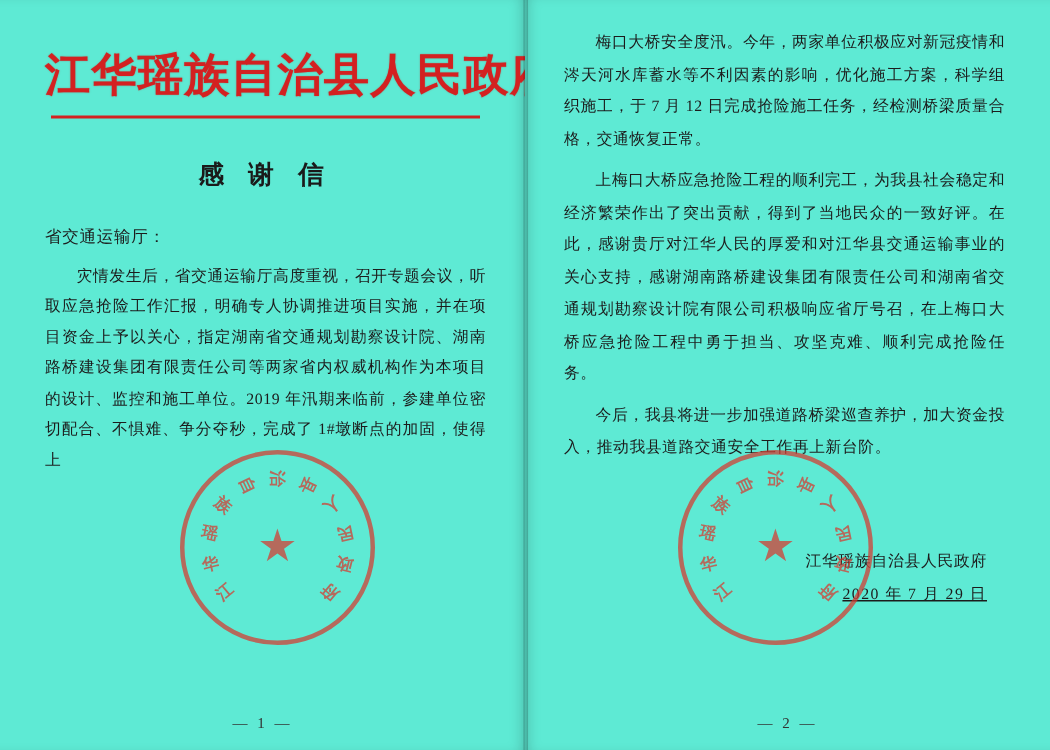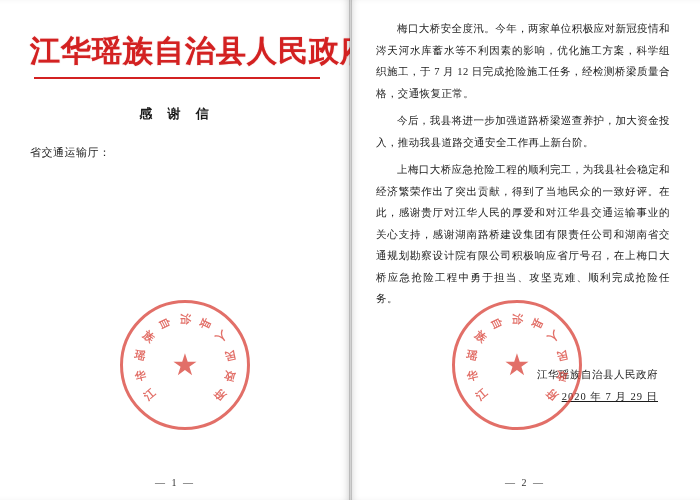--- a/index.html
+++ b/index.html
@@ -15,21 +15,21 @@
   }
   .spread {
     position: relative;
     width: 700px;
     height: 500px;
     display: flex;
     background: #c0c0c0;
   }
   .page {
     position: relative;
-    background: #ffffff;
+    background: #5eead4;
     height: 500px;
     box-sizing: border-box;
     overflow: hidden;
   }
   .page-left {
     width: 350px;
     padding: 18px 26px 10px 30px;
     box-shadow: inset -6px 0 10px -6px rgba(0,0,0,0.28);
   }
   .page-right {
@@ -54,21 +54,21 @@
   }
   .rule {
     border: none;
     border-top: 2px solid #d32121;
     margin: 6px 4px 26px 4px;
   }
 
   .doc-title {
     text-align: center;
     font-family: "Liberation Serif", serif;
-    font-size: 13px;
+    font-size: 17px;
     font-weight: bold;
     letter-spacing: 6px;
     color: #1a1a1a;
     margin-bottom: 22px;
   }
 
   .salutation {
     font-family: "Liberation Serif", serif;
     font-size: 11px;
     color: #1c1c1c;
@@ -179,31 +179,32 @@
   <div class="page page-left">
 
     <div class="letterhead">江华瑶族自治县人民政府</div>
     <hr class="rule">
 
     <div class="doc-title">感 谢 信</div>
 
     <div class="salutation">省交通运输厅：</div>
 
 
+    <p class="para">灾情发生后，省交通运输厅高度重视，召开专题会议，听取应急抢险工作汇报，明确专人协调推进项目实施，并在项目资金上予以关心，指定湖南省交通规划勘察设计院、湖南路桥建设集团有限责任公司等两家省内权威机构作为本项目的设计、监控和施工单位。2019 年汛期来临前，参建单位密切配合、不惧难、争分夺秒，完成了 1#墩断点的加固，使得上</p>
 
     <div class="page-no">— 1 —</div>
   </div>
 
   <div class="page page-right">
 
     <p class="para">梅口大桥安全度汛。今年，两家单位积极应对新冠疫情和涔天河水库蓄水等不利因素的影响，优化施工方案，科学组织施工，于 7 月 12 日完成抢险施工任务，经检测桥梁质量合格，交通恢复正常。</p>
 
+    <p class="para">上梅口大桥应急抢险工程的顺利完工，为我县社会稳定和经济繁荣作出了突出贡献，得到了当地民众的一致好评。在此，感谢贵厅对江华人民的厚爱和对江华县交通运输事业的关心支持，感谢湖南路桥建设集团有限责任公司和湖南省交通规划勘察设计院有限公司积极响应省厅号召，在上梅口大桥应急抢险工程中勇于担当、攻坚克难、顺利完成抢险任务。</p>
+
     <p class="para">今后，我县将进一步加强道路桥梁巡查养护，加大资金投入，推动我县道路交通安全工作再上新台阶。</p>
-
-    <p class="para">上梅口大桥应急抢险工程的顺利完工，为我县社会稳定和经济繁荣作出了突出贡献，得到了当地民众的一致好评。在此，感谢贵厅对江华人民的厚爱和对江华县交通运输事业的关心支持，感谢湖南路桥建设集团有限责任公司和湖南省交通规划勘察设计院有限公司积极响应省厅号召，在上梅口大桥应急抢险工程中勇于担当、攻坚克难、顺利完成抢险任务。</p>
 
     <div class="sign-block">
       <div class="sign-org">江华瑶族自治县人民政府</div>
       <div class="sign-date">2020 年 7 月 29 日</div>
     </div>
 
     <div class="page-no">— 2 —</div>
   </div>
 
   <div class="gutter"></div>

